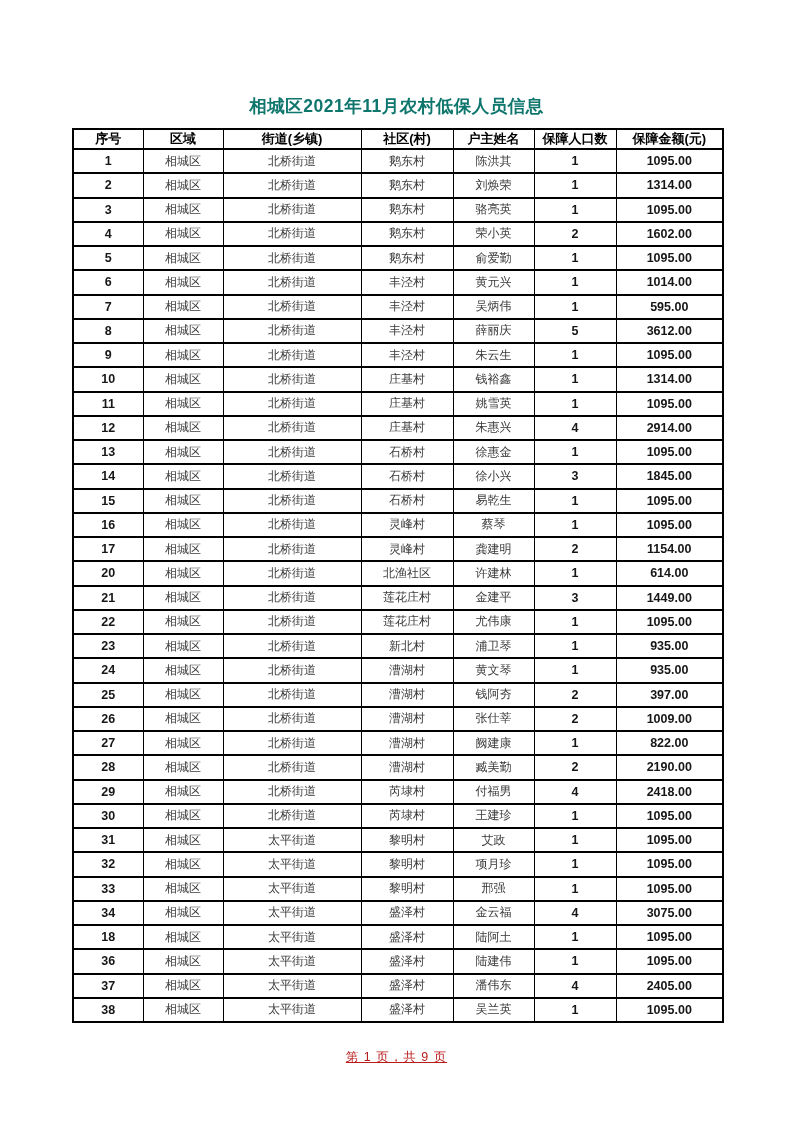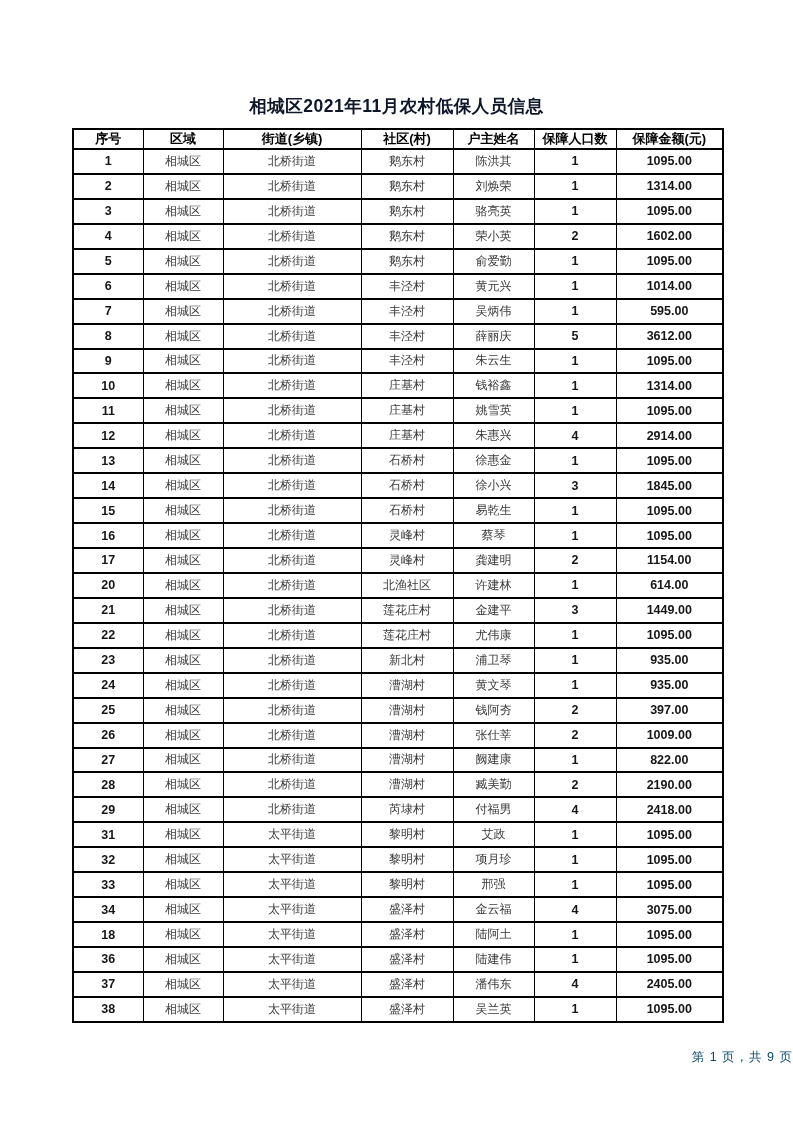--- a/index.html
+++ b/index.html
@@ -16,21 +16,21 @@
     background: #ffffff;
     overflow: hidden;
   }
   .doc-title {
     position: absolute;
     left: 0; top: 94px;
     width: 793px;
     text-align: center;
     font-size: 17.5px;
     font-weight: bold;
-    color: #0f172a;
+    color: #0f766e;
     letter-spacing: 0.5px;
   }
   table.lowbao {
     position: absolute;
     left: 72px; top: 128px;
     width: 650px; height: 895px;
     border-collapse: collapse;
     table-layout: fixed;
     border: 2.5px solid #000;
   }
@@ -63,24 +63,25 @@
   }
   table.lowbao td.num {
     font-weight: bold;
     color: #161616;
     font-size: 12.5px;
   }
   .page-footer {
     position: absolute;
     left: 0; top: 1049px;
     width: 793px;
-    text-align: right;
+    text-align: center;
     font-size: 12.5px;
-    color: #0c4a6e;
+    color: #b91c1c;
     letter-spacing: 1px;
+    text-decoration: underline;
   }
 </style>
 </head>
 <body>
 
 <div class="page">
 
   <div class="doc-title">相城区2021年11月农村低保人员信息</div>
 
   <table class="lowbao">
@@ -342,20 +343,29 @@
         <tr>
           <td class="num">29</td>
           <td>相城区</td>
           <td>北桥街道</td>
           <td>芮埭村</td>
           <td>付福男</td>
           <td class="num">4</td>
           <td class="num">2418.00</td>
         </tr>
         <tr>
+          <td class="num">30</td>
+          <td>相城区</td>
+          <td>北桥街道</td>
+          <td>芮埭村</td>
+          <td>王建珍</td>
+          <td class="num">1</td>
+          <td class="num">1095.00</td>
+        </tr>
+        <tr>
           <td class="num">31</td>
           <td>相城区</td>
           <td>太平街道</td>
           <td>黎明村</td>
           <td>艾政</td>
           <td class="num">1</td>
           <td class="num">1095.00</td>
         </tr>
         <tr>
           <td class="num">32</td>

